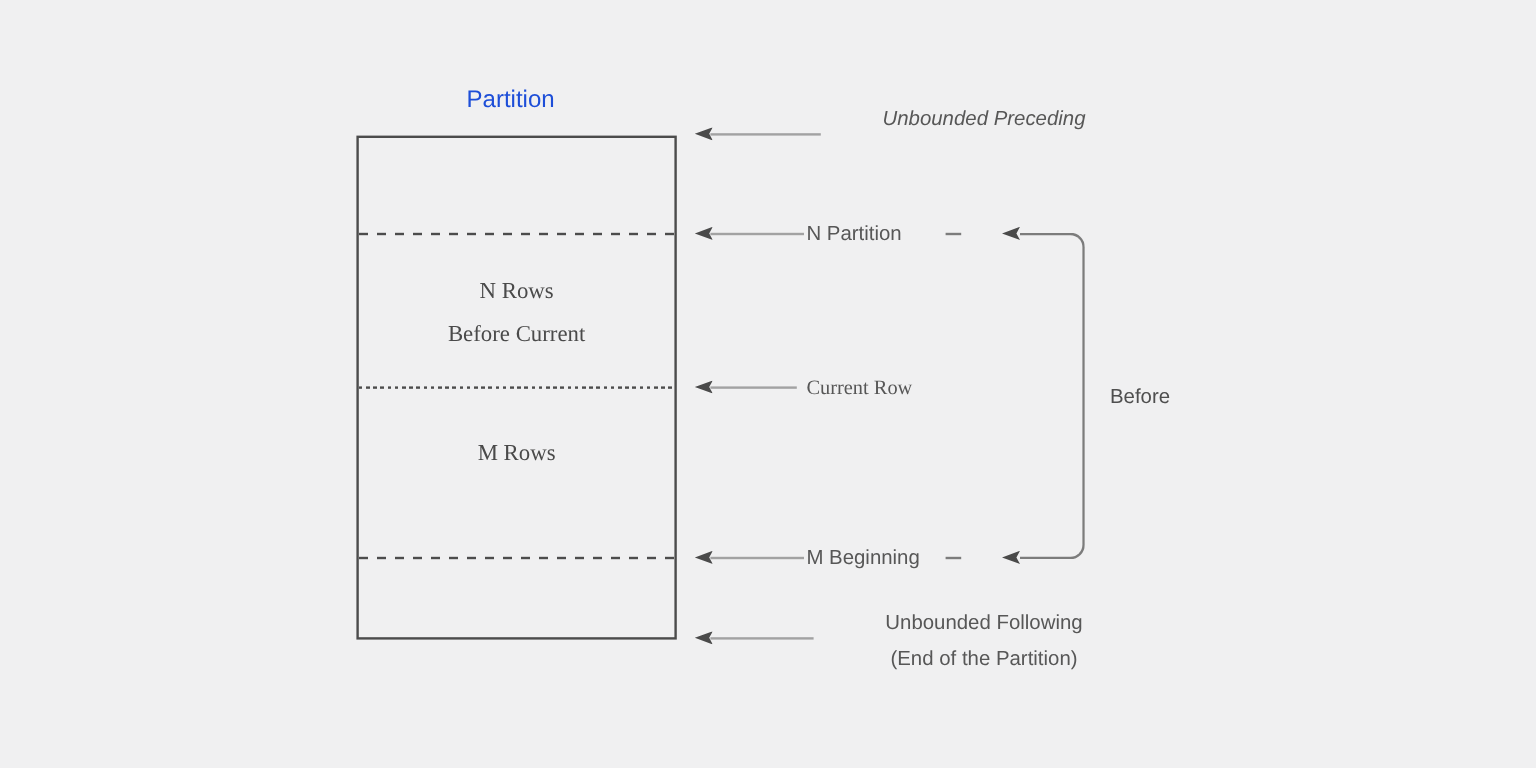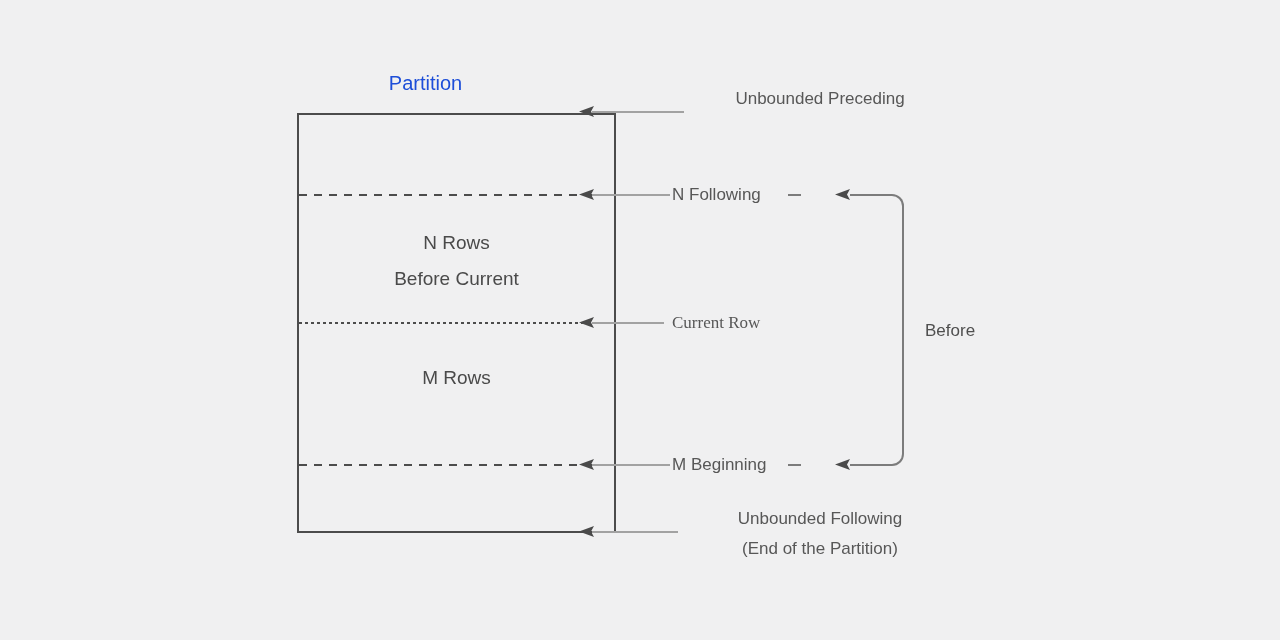--- a/index.html
+++ b/index.html
@@ -18,23 +18,24 @@
     left: 285px; top: 72px; width: 281px;
     text-align: center;
     font-size: 20px;
     color: #1d4ed8;
   }
 
   
   .partition-box {
     position: absolute;
     left: 297px; top: 113px;
-    width: 319px; height: 420px;
+    width: 267px; height: 420px;
     border: 2px solid #4c4c4c;
     box-sizing: border-box;
+    font-family: Liberation Serif, serif;
   }
 
   
   .hline { position: absolute; left: 0; width: 100%; height: 2px; }
   .hline.dash-a { top: 79px;  background: repeating-linear-gradient(to right, #4c4c4c 0 8px, transparent 8px 15px); }
   .hline.dot-b  { top: 207px; background: repeating-linear-gradient(to right, #4c4c4c 0 3px, transparent 3px 6px); }
   .hline.dash-c { top: 349px; background: repeating-linear-gradient(to right, #4c4c4c 0 8px, transparent 8px 15px); }
 
   
   .region {
@@ -100,21 +101,21 @@
 
   
   .mblock {
     position: absolute;
     width: 300px;
     text-align: center;
     font-size: 17px;
     line-height: 30px;
     color: #575757;
   }
-  .mblock.unbounded-preceding { left: 670px; top: 84px; }
+  .mblock.unbounded-preceding { left: 670px; top: 84px; font-style: italic; }
   .mblock.unbounded-following { left: 670px; top: 504px; }
 
   
   .frame-label {
     position: absolute;
     left: 925px; top: 321px;
     font-size: 17px;
     color: #4f4f4f;
   }
 </style>
@@ -157,21 +158,21 @@
   <div class="stub sn"></div>
   <div class="stub sm"></div>
   <div class="ah f1"></div>
   <div class="ah f2"></div>
   <div class="bracket"></div>
 
   <div class="mblock unbounded-preceding">
     <div>Unbounded Preceding</div>
   </div>
 
-  <div class="mlabel n-preceding">N Following</div>
+  <div class="mlabel n-preceding">N Partition</div>
   <div class="mlabel current-row">Current Row</div>
   <div class="mlabel m-following">M Beginning</div>
 
   <div class="mblock unbounded-following">
     <div>Unbounded Following</div>
     <div>(End of the Partition)</div>
   </div>
 
   <div class="frame-label">Before</div>
 

